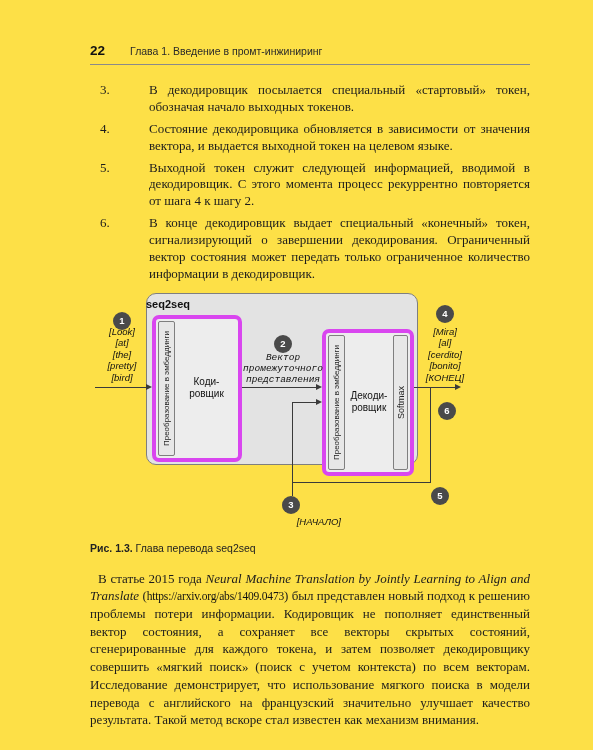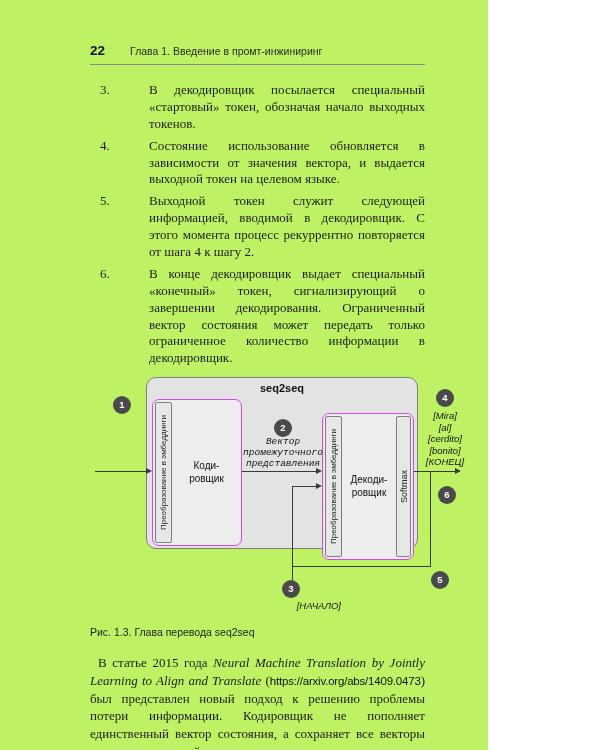--- a/index.html
+++ b/index.html
@@ -1,20 +1,20 @@
 <!DOCTYPE html>
 <html><head>
 <meta charset="utf-8">
 <style>
   * { margin:0; padding:0; box-sizing:border-box; }
   html,body { background:#ffffff; }
   .page {
     position:relative;
-    width:488px; height:750px;
-    background:#bef264;
+    width:593px; height:750px;
+    background:#fde047;
     padding:36px 63px 0 90px;
     font-family:"Liberation Serif", serif;
     color:#1c1c1c;
     overflow:hidden;
   }
   
   .hdr { display:flex; align-items:baseline; gap:25px; }
   .hdr .pgnum { font:bold 13.5px "Liberation Sans", sans-serif; color:#111; }
   .hdr .chap  { font:10.5px "Liberation Sans", sans-serif; color:#2a2a2a;margin-top:9px; }
   .rule { border:none; border-top:1px solid #8a8a8a; margin-top:6px; }
@@ -25,23 +25,23 @@
     font-size:13px; line-height:1.3; text-align:justify; }
   ol.steps .num { width:21px; flex:0 0 21px; }
   ol.steps .txt { flex:1;margin-left:28px; }
 
   
   .fig { position:relative; height:245px; margin-top:6px;
     font-family:"Liberation Sans", sans-serif; }
   .abs { position:absolute; }
   .box-outer { left:56px; top:4px; width:272px; height:172px;
     background:#e3e3e3; border:1px solid #7f7f7f; border-radius:10px; }
-  .fig-title { left:56px; top:9px; width:272px; text-align:center;
+  .fig-title { left:56px; top:9px; width:272px; 
     font:bold 11px "Liberation Sans", sans-serif; color:#111; }
-  .box-inner { background:#ededed; border:1px solid #d946ef; border-radius:7px;
+  .box-inner { background:#ededed; border:4px solid #d946ef; border-radius:7px;
     display:flex; padding:2px; gap:2px; }
   .box-enc { left:62px; top:26px; width:90px; height:147px; }
   .box-dec { left:232px; top:40px; width:92px; height:147px; }
   .strip { flex:0 0 17px; border:1px solid #7f7f7f; border-radius:2px;
     background:#e7e7e7; display:flex; align-items:center; justify-content:center; }
   .strip.sm { flex-basis:15px; }
   .vtext { writing-mode:vertical-rl; transform:rotate(180deg);
     font-size:8px; color:#222; white-space:nowrap; }
   .vtext.sm { font-size:9px; }
   .cell-label { flex:1; display:flex; align-items:center; justify-content:center;
@@ -56,48 +56,48 @@
 
   .circle { position:absolute; width:18px; height:18px; border-radius:50%;
     background:#4a4a4a; color:#fff; text-align:center;
     font:bold 9.5px/18px "Liberation Sans", sans-serif; }
 
   .tokens { position:absolute; font:italic 9.5px/11.5px "Liberation Sans", sans-serif;
     text-align:center; white-space:pre-line; color:#111; }
 
   
   .caption { margin-top:8px; font:10.5px "Liberation Sans", sans-serif; color:#222; }
-  .caption .cap-label { font-weight:normal; }
+  .caption .cap-label { font-weight:bold; }
 
   
   p.body { margin-top:16px; font-size:13px; line-height:1.36;
     text-align:justify; text-indent:8px; }
   p.body .ptitle { font-style:italic; }
-  p.body .url { font-family:Liberation Sans, sans-serif; font-size:11.5px;
+  p.body .url { font-family:Liberation Serif, serif; font-size:11.5px;
     letter-spacing:-0.2px; color:#111; }
 </style>
 </head>
 <body>
 
 <div class="page">
 
   <div class="hdr">
     <span class="pgnum">22</span>
     <span class="chap">Глава 1. Введение в промт-инжиниринг</span>
   </div>
   <hr class="rule">
 
   <ol class="steps">
     <li>
       <span class="num">3.</span>
       <span class="txt">В декодировщик посылается специальный «стартовый» токен, обозначая начало выходных токенов.</span>
     </li>
     <li>
       <span class="num">4.</span>
-      <span class="txt">Состояние использование обновляется в зависимости от значения вектора, и выдается выходной токен на целевом языке.</span>
+      <span class="txt">Состояние декодировщика обновляется в зависимости от значения вектора, и выдается выходной токен на целевом языке.</span>
     </li>
     <li>
       <span class="num">5.</span>
       <span class="txt">Выходной токен служит следующей информацией, вводимой в декодировщик. С этого момента процесс рекуррентно повторяется от шага 4 к шагу 2.</span>
     </li>
     <li>
       <span class="num">6.</span>
       <span class="txt">В конце декодировщик выдает специальный «конечный» токен, сигнализирующий о завершении декодирования. Ограниченный вектор состояния может передать только ограниченное количество информации в декодировщик.</span>
     </li>
   </ol>
@@ -143,20 +143,25 @@
     <div class="line" style="left:202px; top:193px; width:139px; height:1px;"></div>
     <div class="line" style="left:340px; top:98px; width:1px; height:96px;"></div>
 
     <div class="circle" style="left:23px;  top:23px;">1</div>
     <div class="circle" style="left:184px; top:46px;">2</div>
     <div class="circle" style="left:192px; top:207px;">3</div>
     <div class="circle" style="left:346px; top:16px;">4</div>
     <div class="circle" style="left:341px; top:198px;">5</div>
     <div class="circle" style="left:348px; top:113px;">6</div>
 
+    <div class="tokens" style="left:2px; top:37px; width:60px;">[Look]
+[at]
+[the]
+[pretty]
+[bird]</div>
     <div class="tokens" style="left:323px; top:37px; width:64px;">[Mira]
 [al]
 [cerdito]
 [bonito]
 [КОНЕЦ]</div>
     <div class="tokens" style="left:133px; top:63px; width:120px; line-height:11px;font-family:Liberation Mono, monospace;">Вектор
 промежуточного
 представления</div>
     <div class="tokens" style="left:151px; top:227px; width:100px;text-align:right;">[НАЧАЛО]</div>
   </div>

